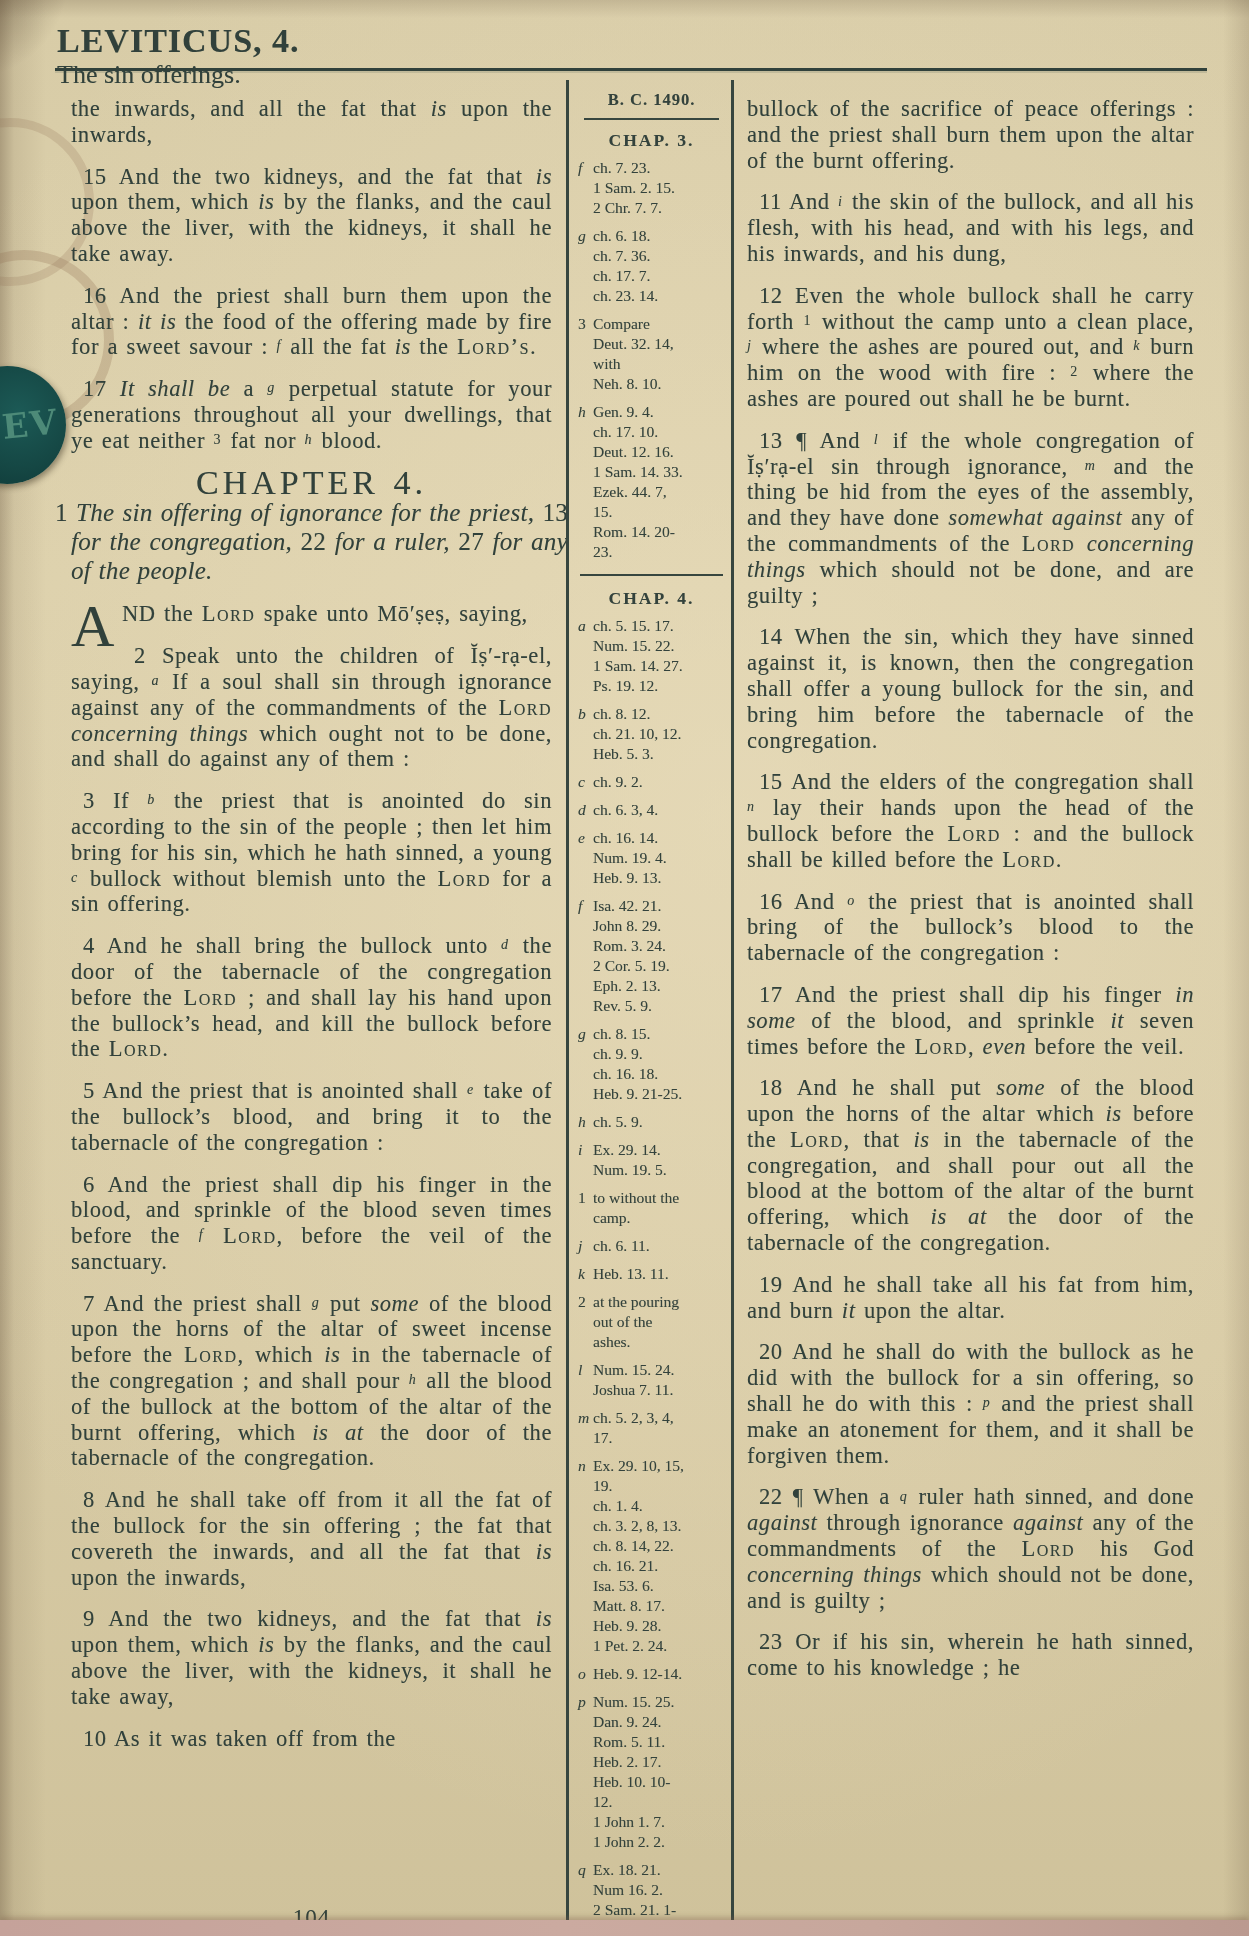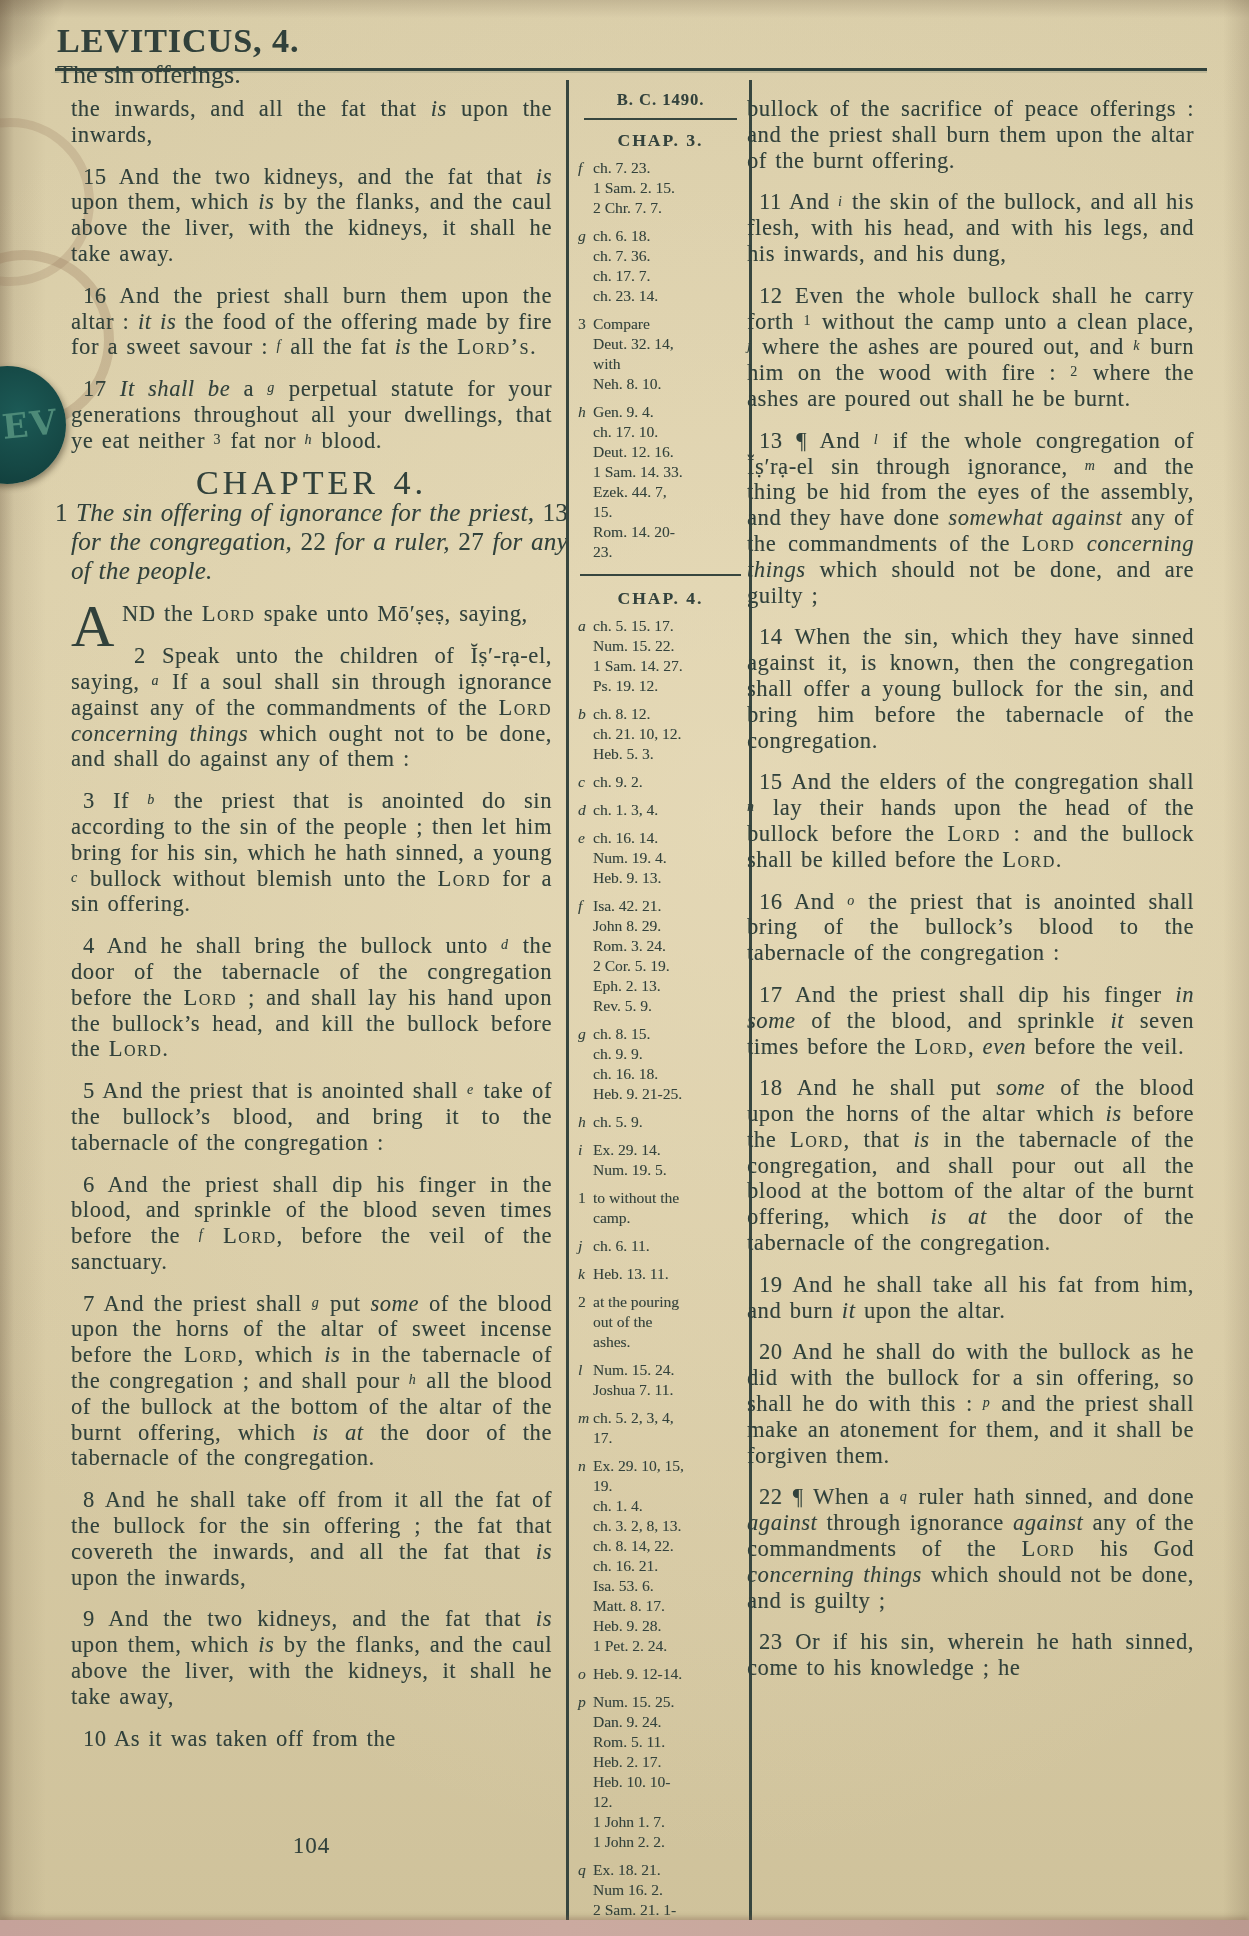--- a/index.html
+++ b/index.html
@@ -64,36 +64,36 @@
   }
   .dropcap{
     float:left;font-size:60px;line-height:47px;height:48px;
     padding:2px 7px 0 0;font-weight:normal;
   }
   sup.ref{font-style:italic;font-size:0.62em;vertical-align:0.28em;line-height:0;margin-right:1px;}
   sup.ref.num{font-style:normal;}
   .sc{font-variant:small-caps;letter-spacing:1.5px;}
   
   .col-center{
-    position:absolute;left:566px;top:80px;width:186px;height:1843px;
+    position:absolute;left:566px;top:80px;width:168px;height:1843px;
     box-sizing:border-box;
     border-left:3px solid #37463f;border-right:3px solid #37463f;
     padding:8px 6px 0 9px;
     font-size:15.5px;line-height:20px;
     color:#33423c;
   }
   .bc{text-align:center;font-weight:bold;font-size:16.5px;letter-spacing:1px;margin-top:2px;}
   .bc-rule{height:2px;background:#37463f;margin:8px 6px 10px 6px;}
   .chap-heading{text-align:center;font-weight:bold;font-size:17.5px;letter-spacing:2px;margin:4px 0 8px 0;}
   .center-divider{height:2px;background:#37463f;margin:12px 2px 12px 2px;}
   .ref-entry{padding-left:15px;margin:0 0 8px 0;}
   .ref-tag{display:inline-block;width:15px;margin-left:-15px;font-style:italic;}
   .ref-tag.num{font-style:normal;}
   
-  .page-number{position:absolute;left:55px;width:513px;top:1833px;text-align:center;font-size:23px;letter-spacing:1px;}
+  .page-number{position:absolute;left:55px;width:513px;top:1905px;text-align:center;font-size:23px;letter-spacing:1px;}
   
   .bottom-strip{
     position:absolute;left:0;right:0;bottom:0;height:16px;
     background:linear-gradient(90deg,#c5a29a 0%,#cbaaa0 45%,#c7a79c 70%,#bb9a90 100%);
     box-shadow:0 -3px 5px rgba(120,90,70,0.35);
   }
 </style>
 </head>
 <body>
 
@@ -136,21 +136,21 @@
         <div class="chap-heading">CHAP. 3.</div>
         <div class="ref-entry"><span class="ref-tag">f</span><span class="ref-lines">ch. 7. 23.<br>1 Sam. 2. 15.<br>2 Chr. 7. 7.</span></div>
         <div class="ref-entry"><span class="ref-tag">g</span><span class="ref-lines">ch. 6. 18.<br>ch. 7. 36.<br>ch. 17. 7.<br>ch. 23. 14.</span></div>
         <div class="ref-entry"><span class="ref-tag num">3</span><span class="ref-lines">Compare<br>Deut. 32. 14,<br>with<br>Neh. 8. 10.</span></div>
         <div class="ref-entry"><span class="ref-tag">h</span><span class="ref-lines">Gen. 9. 4.<br>ch. 17. 10.<br>Deut. 12. 16.<br>1 Sam. 14. 33.<br>Ezek. 44. 7,<br>15.<br>Rom. 14. 20-<br>23.</span></div>
         <div class="center-divider"></div>
         <div class="chap-heading">CHAP. 4.</div>
         <div class="ref-entry"><span class="ref-tag">a</span><span class="ref-lines">ch. 5. 15. 17.<br>Num. 15. 22.<br>1 Sam. 14. 27.<br>Ps. 19. 12.</span></div>
         <div class="ref-entry"><span class="ref-tag">b</span><span class="ref-lines">ch. 8. 12.<br>ch. 21. 10, 12.<br>Heb. 5. 3.</span></div>
         <div class="ref-entry"><span class="ref-tag">c</span><span class="ref-lines">ch. 9. 2.</span></div>
-        <div class="ref-entry"><span class="ref-tag">d</span><span class="ref-lines">ch. 1. 3, 4.</span></div>
+        <div class="ref-entry"><span class="ref-tag">d</span><span class="ref-lines">ch. 6. 3, 4.</span></div>
         <div class="ref-entry"><span class="ref-tag">e</span><span class="ref-lines">ch. 16. 14.<br>Num. 19. 4.<br>Heb. 9. 13.</span></div>
         <div class="ref-entry"><span class="ref-tag">f</span><span class="ref-lines">Isa. 42. 21.<br>John 8. 29.<br>Rom. 3. 24.<br>2 Cor. 5. 19.<br>Eph. 2. 13.<br>Rev. 5. 9.</span></div>
         <div class="ref-entry"><span class="ref-tag">g</span><span class="ref-lines">ch. 8. 15.<br>ch. 9. 9.<br>ch. 16. 18.<br>Heb. 9. 21-25.</span></div>
         <div class="ref-entry"><span class="ref-tag">h</span><span class="ref-lines">ch. 5. 9.</span></div>
         <div class="ref-entry"><span class="ref-tag">i</span><span class="ref-lines">Ex. 29. 14.<br>Num. 19. 5.</span></div>
         <div class="ref-entry"><span class="ref-tag num">1</span><span class="ref-lines">to without the<br>camp.</span></div>
         <div class="ref-entry"><span class="ref-tag">j</span><span class="ref-lines">ch. 6. 11.</span></div>
         <div class="ref-entry"><span class="ref-tag">k</span><span class="ref-lines">Heb. 13. 11.</span></div>
         <div class="ref-entry"><span class="ref-tag num">2</span><span class="ref-lines">at the pouring<br>out of the<br>ashes.</span></div>
         <div class="ref-entry"><span class="ref-tag">l</span><span class="ref-lines">Num. 15. 24.<br>Joshua 7. 11.</span></div>

